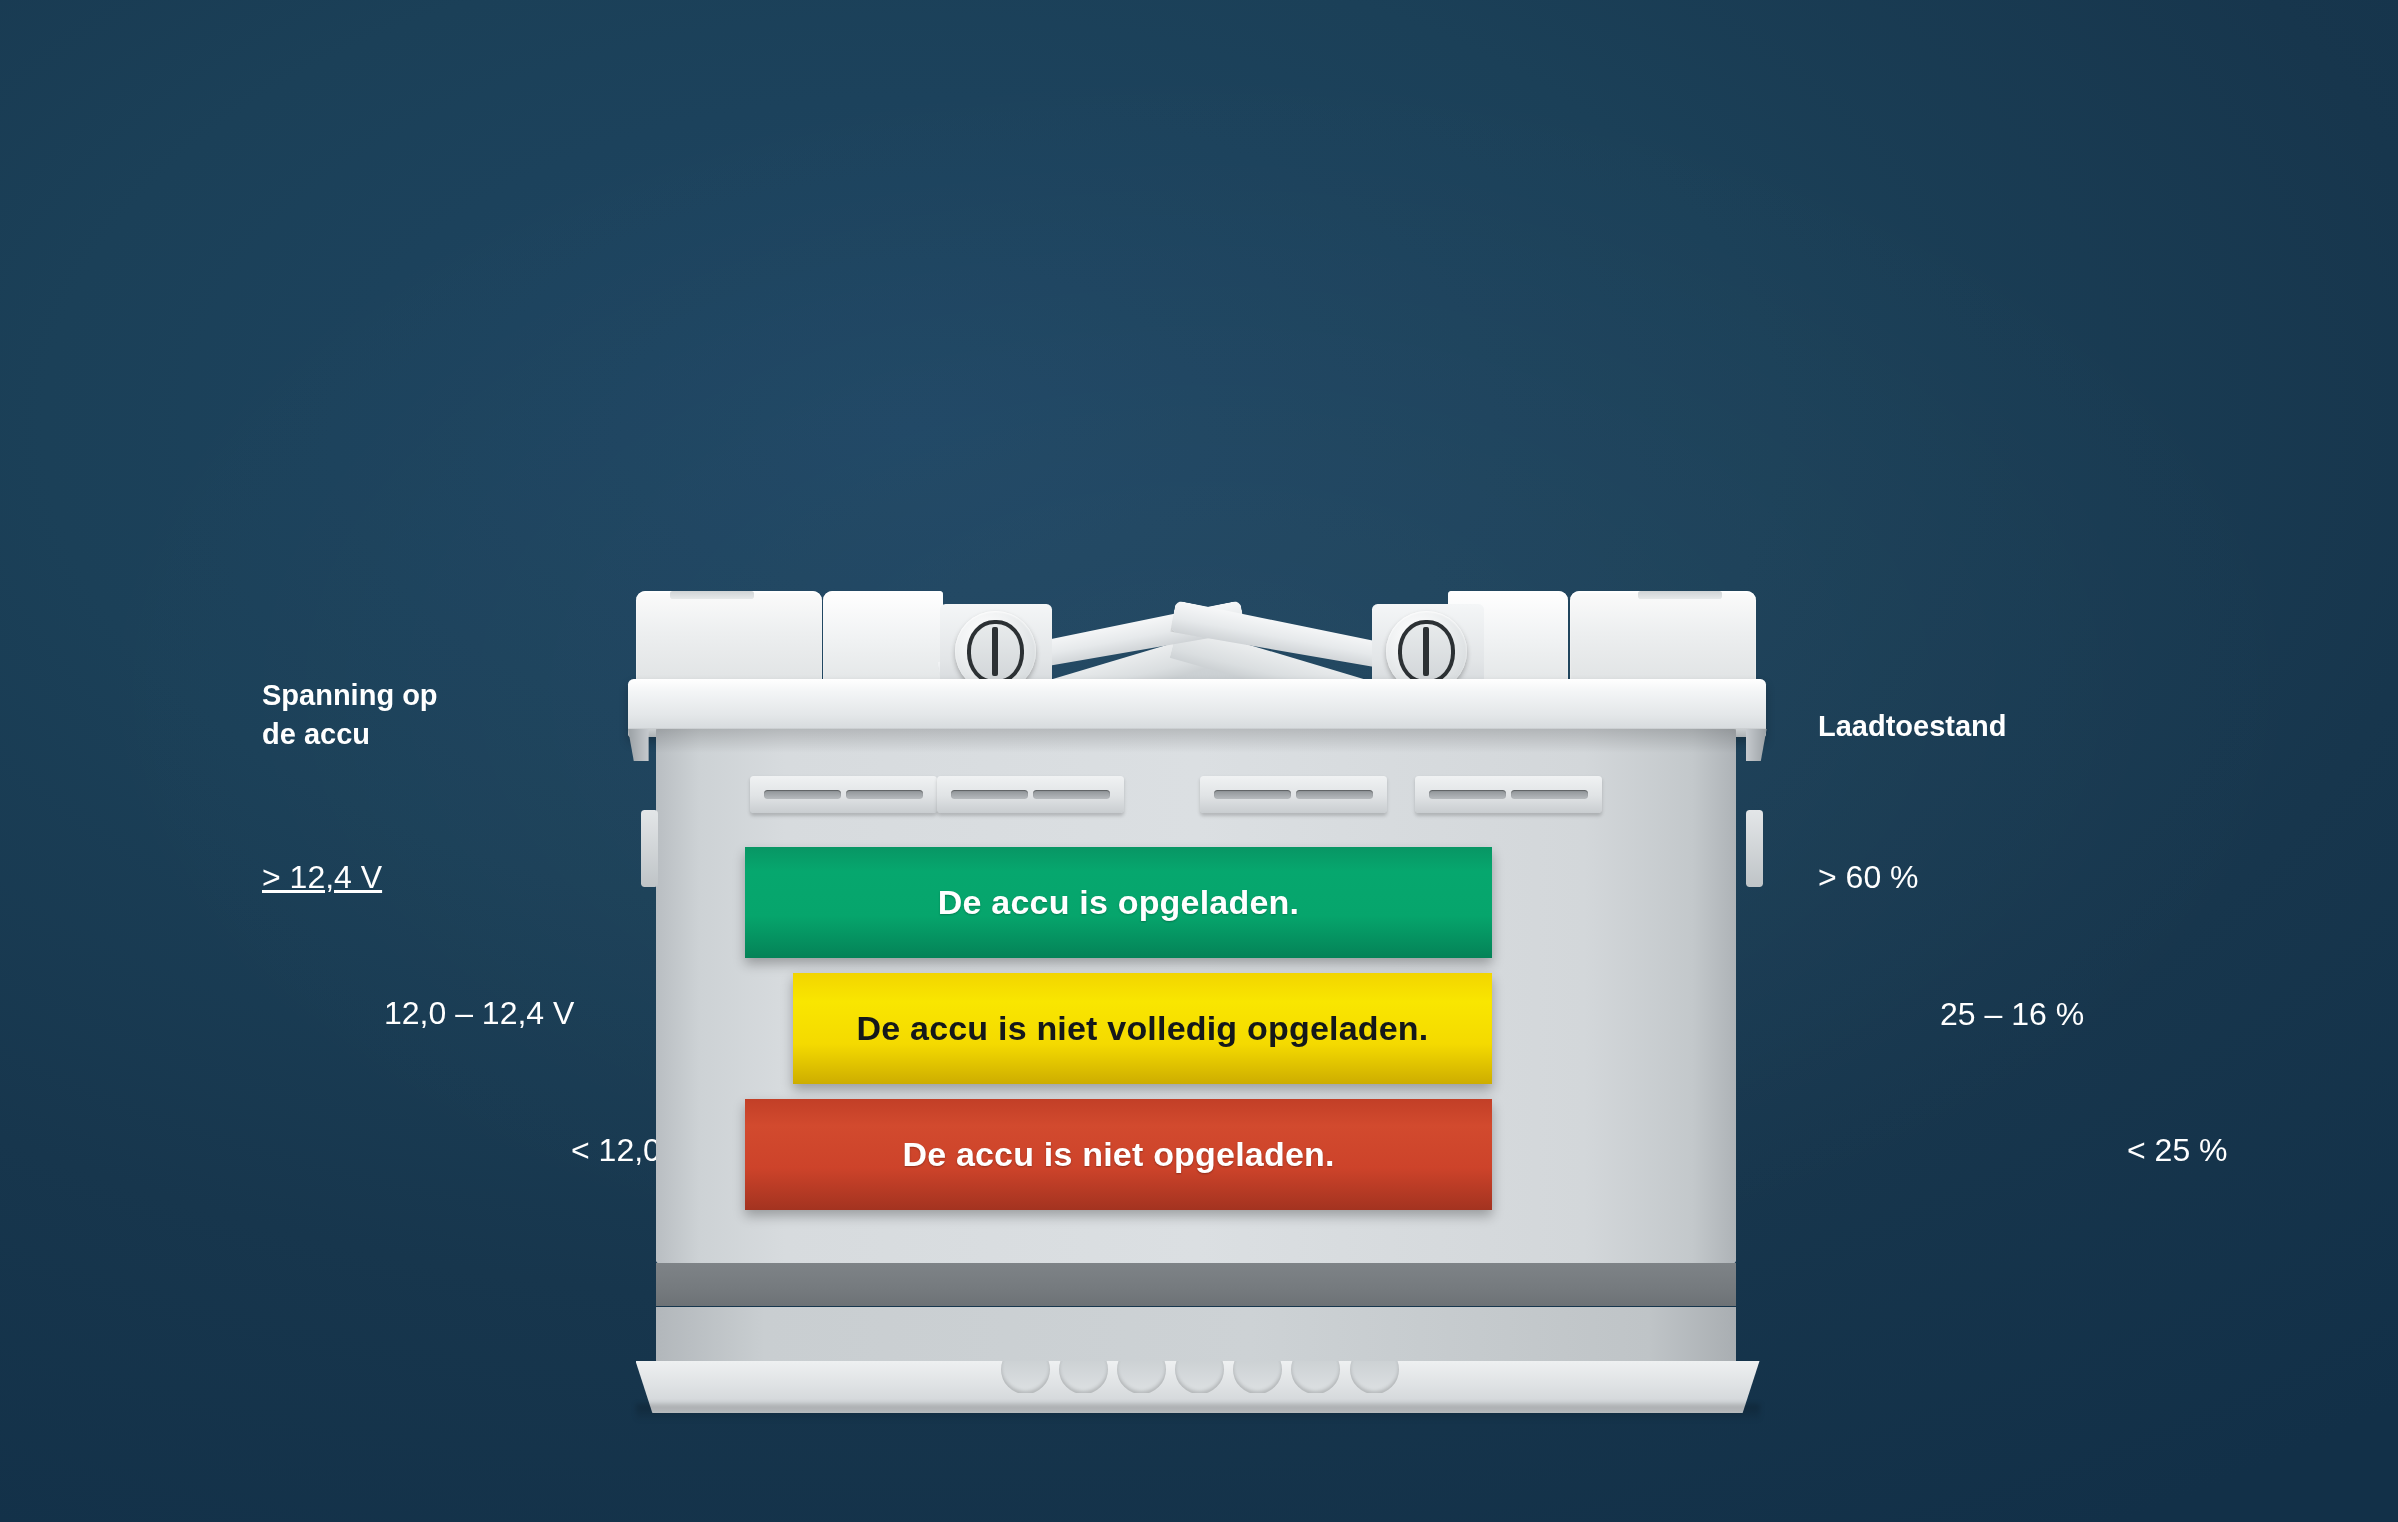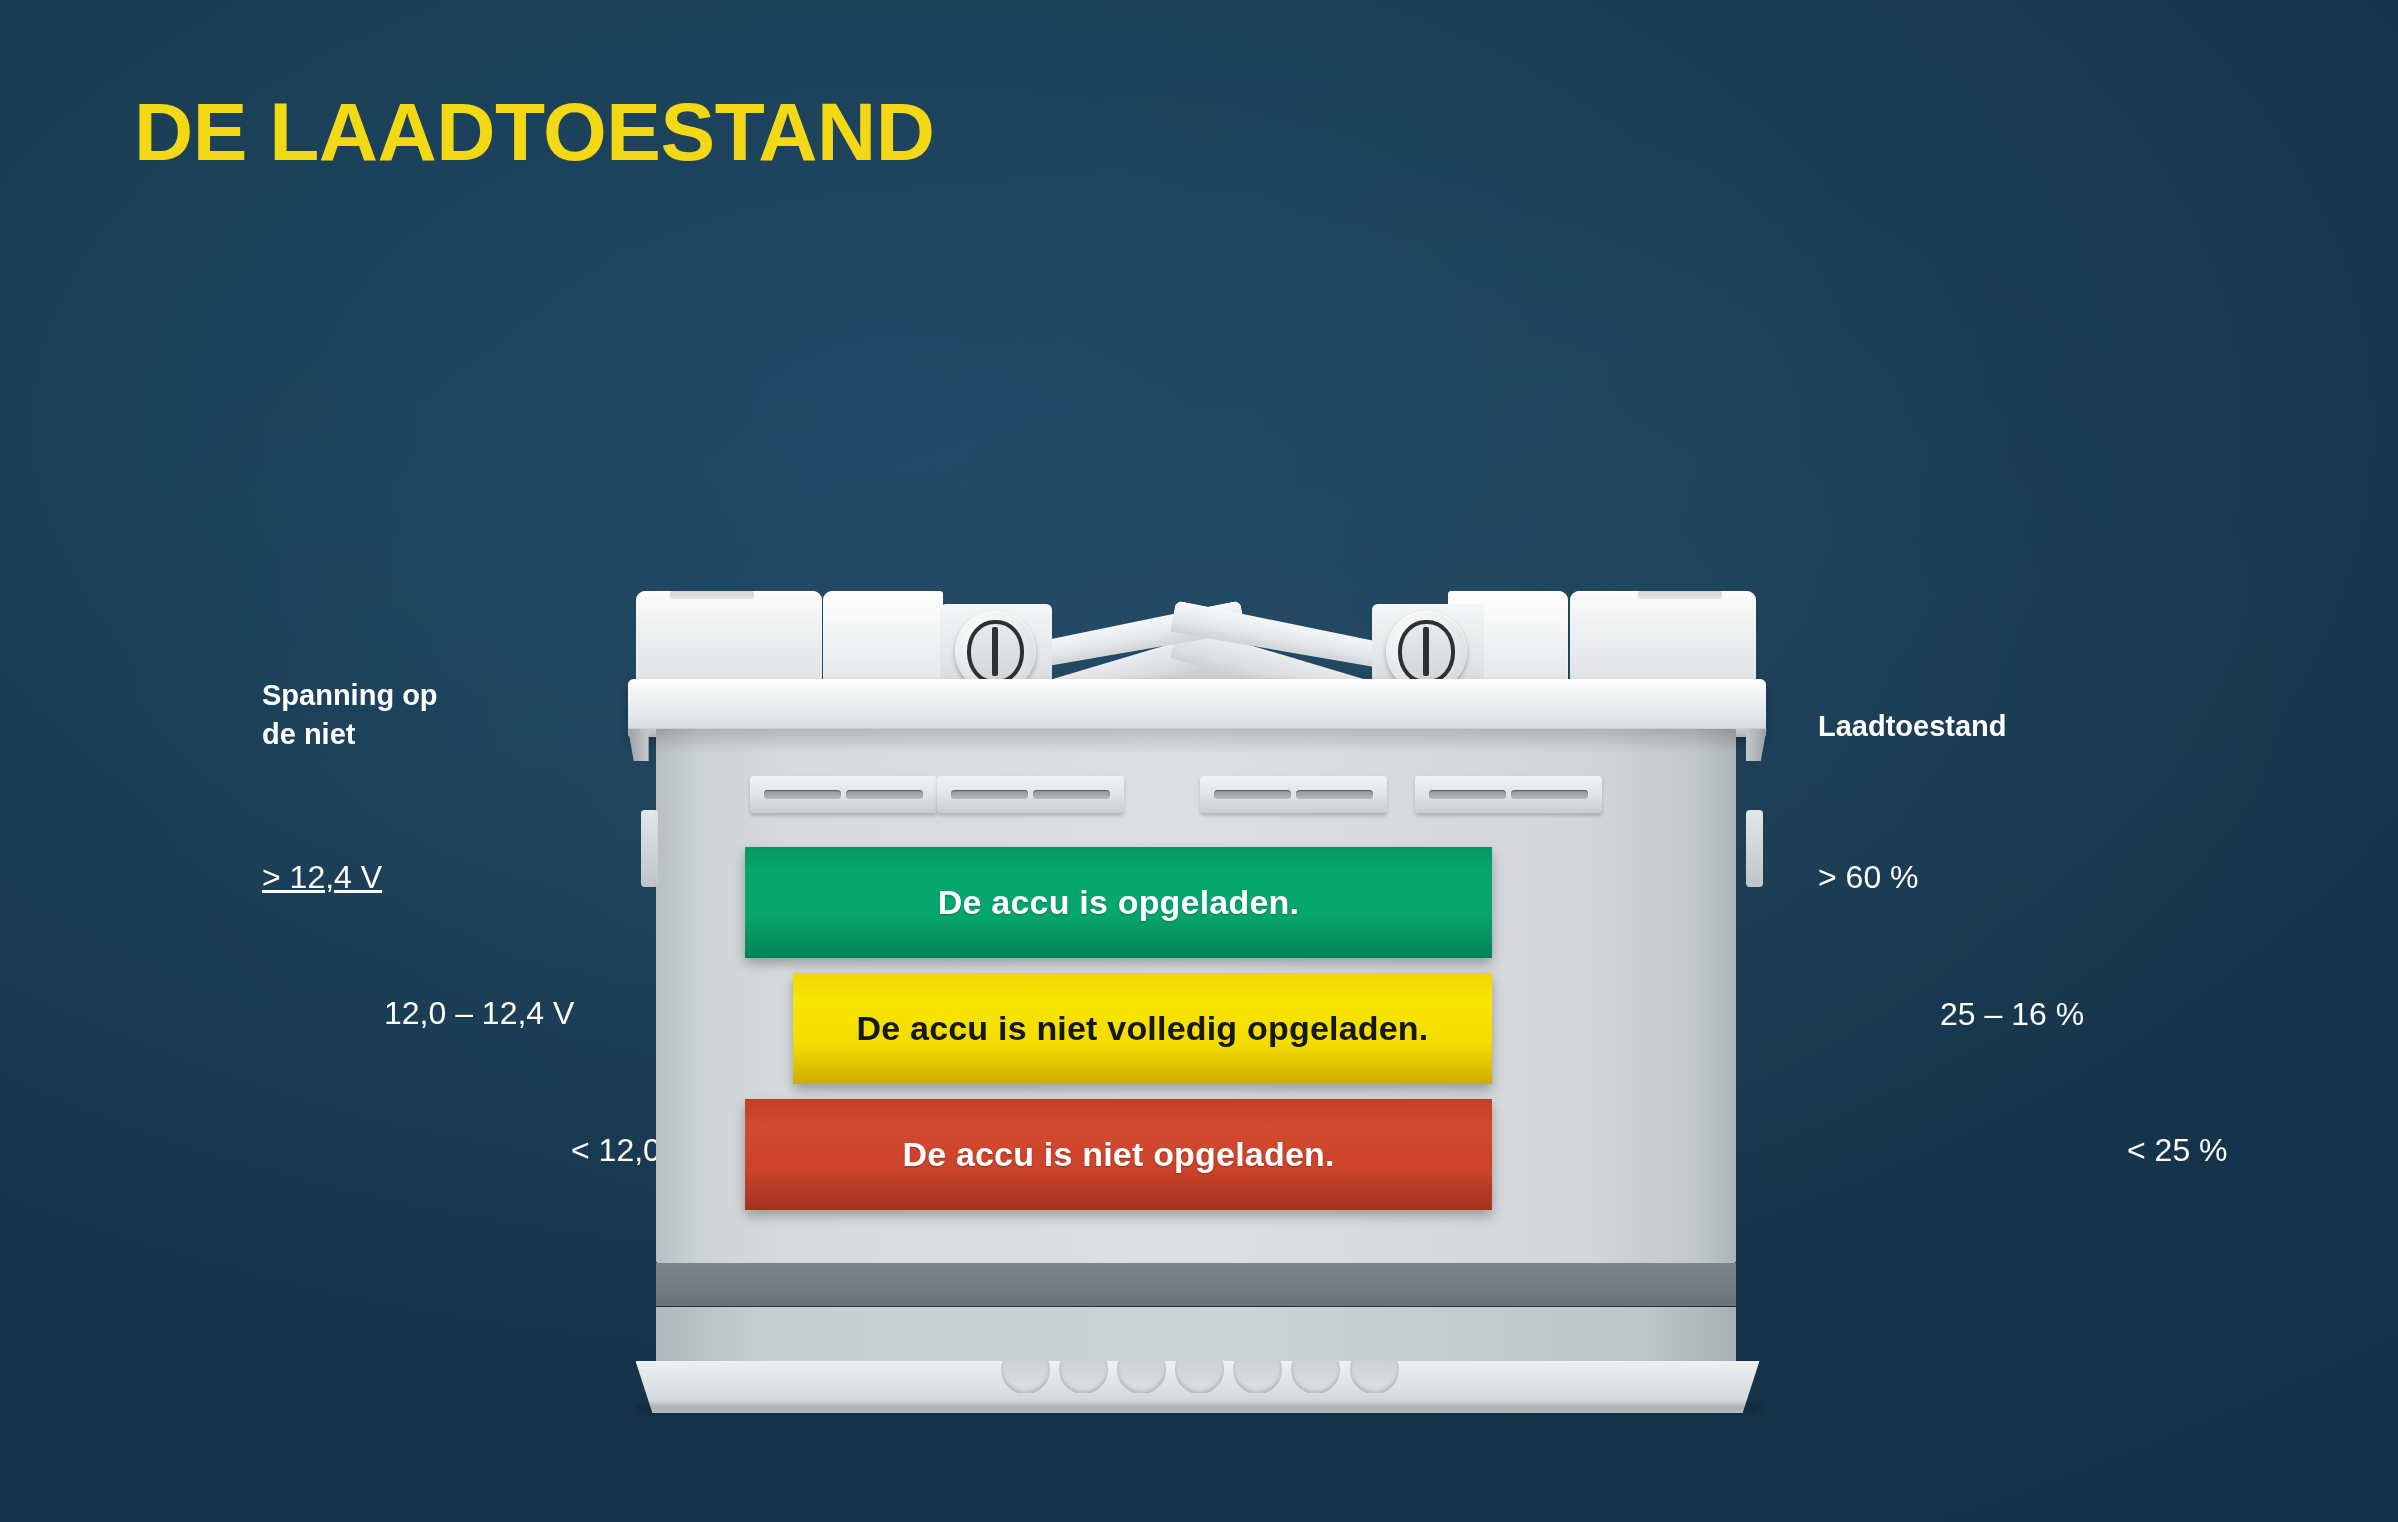--- a/index.html
+++ b/index.html
@@ -264,26 +264,25 @@
     background:linear-gradient(180deg,rgba(0,0,0,.22),rgba(0,0,0,0));
     filter:blur(2.8px);
   }
 </style>
 </head>
 <body>
 
 <div id="bg-vignette"></div>
 
 <div id="heading">
-  <span class="line l1">DE LAADTOESTAND</span>
 </div>
 
 <div class="col" id="col-left">
   <div class="col-head">Spanning op
-de niet</div>
+de accu</div>
   <div class="col-val v0">&gt; 12,4 V</div>
   <div class="col-val v1">12,0 – 12,4 V</div>
   <div class="col-val v2">&lt; 12,0 V</div>
 </div>
 
 <div class="col" id="col-right">
   <div class="col-head">Laadtoestand</div>
   <div class="col-val v0">&gt; 60 %</div>
   <div class="col-val v1">25 – 16 %</div>
   <div class="col-val v2">&lt; 25 %</div>

